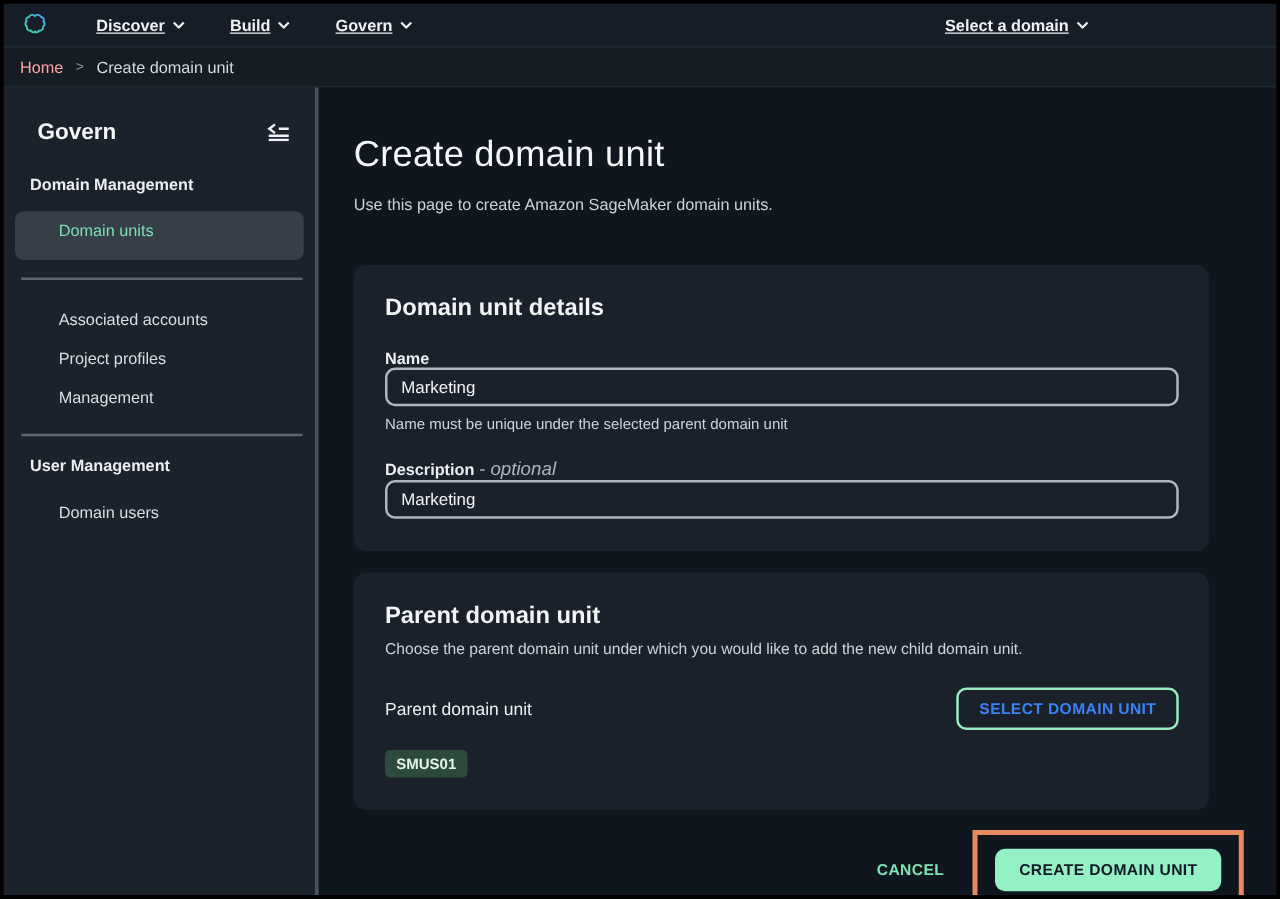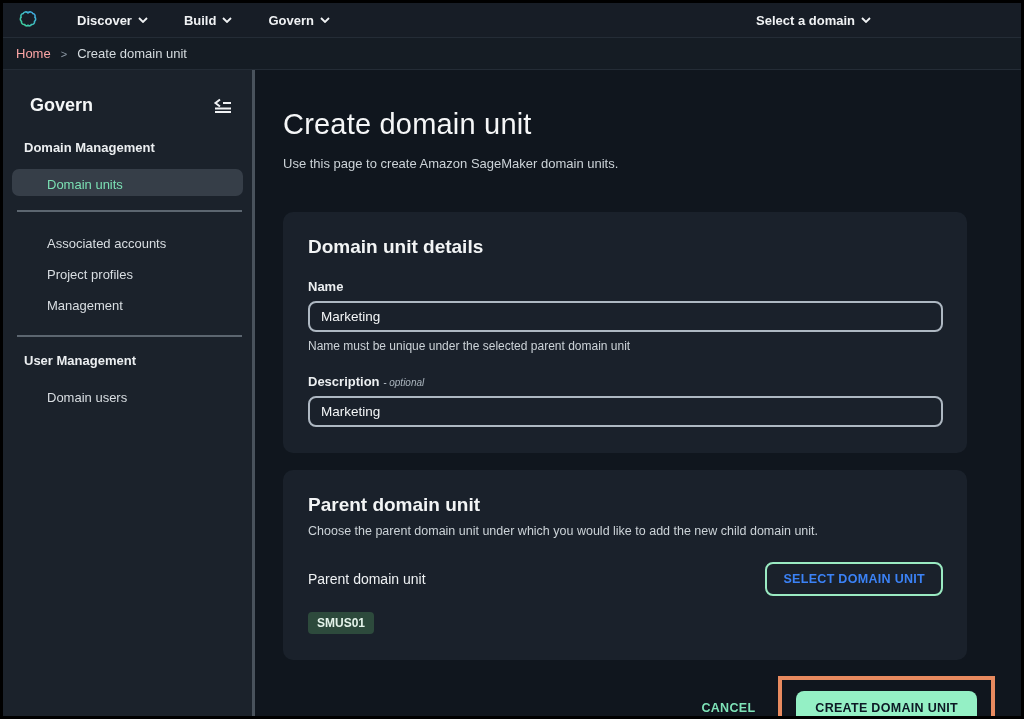--- a/index.html
+++ b/index.html
@@ -20,21 +20,21 @@
   .topnav {
     height:34px; flex:0 0 34px;
     background:#171d26;
     display:flex; align-items:center;
     padding:0 14px 0 12px;
   }
   .brand { width:26px; height:26px; display:flex; align-items:center; justify-content:center; margin-right:18px; cursor:pointer; }
   .nav-item {
     display:flex; align-items:center; gap:6px;
     color:#f0f2f4; font-size:13px; font-weight:700;
-    padding:0 18px; height:100%; cursor:pointer;
+    padding:0 18px; height:100%; cursor:pointer;text-decoration:underline;
   }
   .nav-spacer { flex:1; }
   .project-select { margin-right:118px; }
   .chev { width:10px; height:6px; display:inline-block; }
   .chev svg { display:block; }
 
   
   .breadcrumb-bar {
     height:33px; flex:0 0 33px;
     background:#151c24;
@@ -65,21 +65,21 @@
   .sidebar-title { font-size:18px; font-weight:600; color:#f4f6f7; }
   .collapse-btn { cursor:pointer; display:flex; align-items:center; }
   .section-header {
     font-weight:700; color:#eceff1;
     padding-left:21px; margin-bottom:14px; font-size:13px;
   }
   .side-item {
     color:#d9dee2; padding:8px 0 8px 44px; cursor:pointer;
   }
   .side-item.selected {
-    margin:0 9px; padding:8px 0 4px 35px;
+    margin:0 9px; padding:8px 0 16px 35px;
     background:#363e48; border-radius:7px;
     color:#7be0b4;
   }
   .side-divider {
     border:none; border-top:2px solid #5c6670;
     margin:14px 10px 16px 14px;
   }
 
   
   .main {
@@ -94,23 +94,23 @@
     width:684px;
     background:#1a212b;
     border-radius:10px;
     padding:24px 24px 26px 25px;
     margin-top:41px;
   }
   .card + .card { margin-top:17px; }
   .card-title { font-size:19px; font-weight:600; color:#f2f4f5; }
 
   .field-label { font-size:13px; font-weight:700; color:#eceff1; margin-top:21px; }
-  .optional { font-weight:400; font-style:italic; color:#aab4bd; font-size:10px; }
+  .optional { font-weight:400; font-style:italic; color:#aab4bd; font-size:15px; }
   .text-input {
-    width:100%; height:31px; margin-top:7px;
+    width:100%; height:31px; 
     background:transparent;
     border:2px solid #aeb8c2; border-radius:8px;
     color:#f4f6f7; font-size:13.5px; padding:0 11px;
     font-family:inherit;
     outline:none; display:block;
   }
   .helper { font-size:12px; color:#ccd3d8; margin-top:7px; }
 
   .parent-desc { font-size:12.5px; color:#ccd3d8; margin-top:8px; }
   .parent-row {

